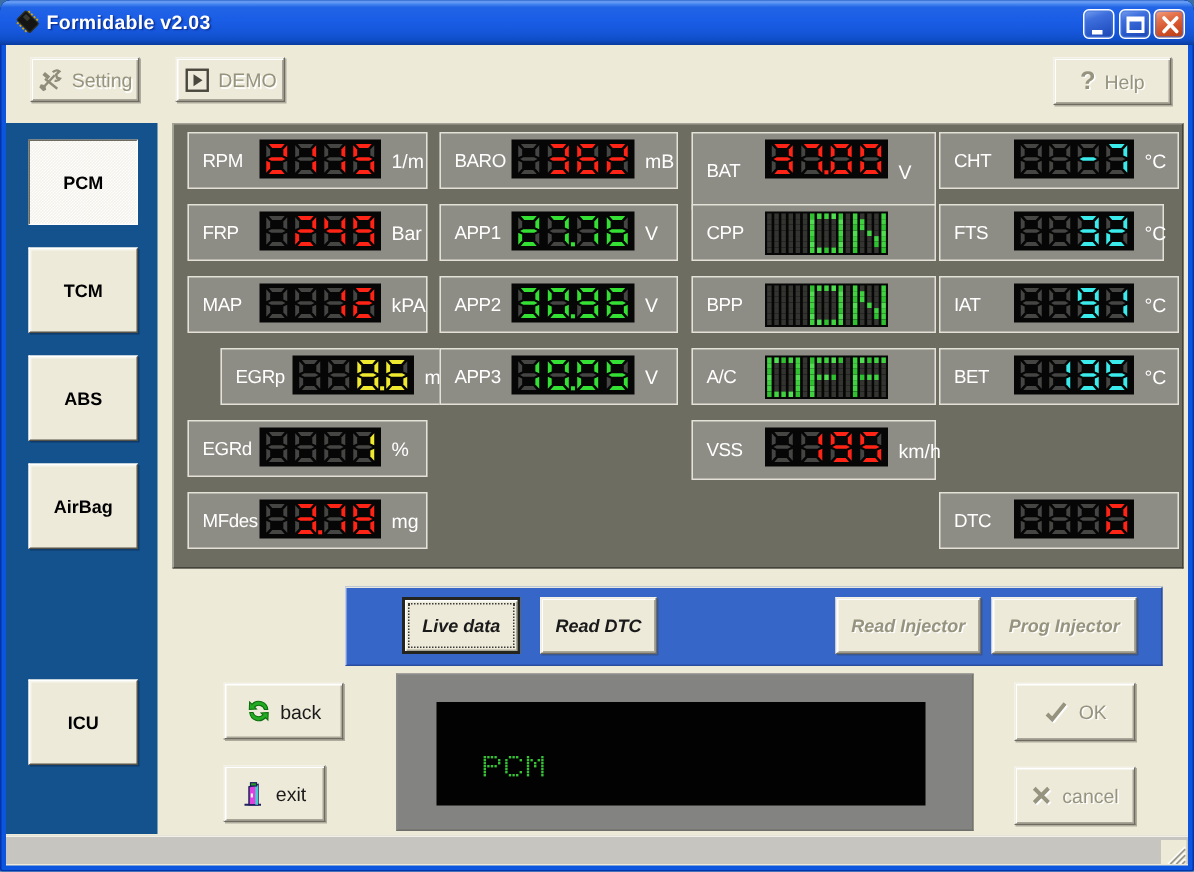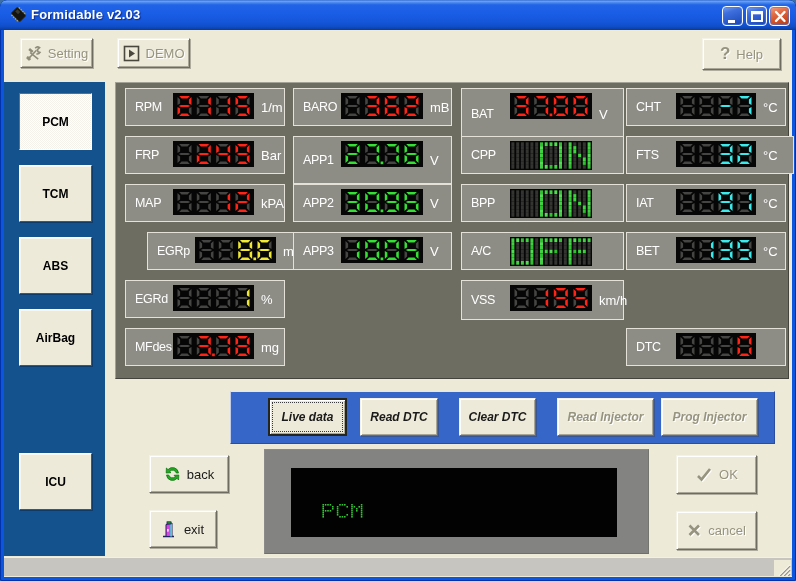--- a/index.html
+++ b/index.html
@@ -376,21 +376,21 @@
               <polygon points="64.2,2.0 74.8,2.0 72.5,4.6 66.5,4.6" fill="#ff2416"></polygon>
               <polygon points="76.5,2.9 76.5,10.9 73.9,9.6 73.9,5.6" fill="#ff2416"></polygon>
               <polygon points="76.5,13.1 76.5,21.1 73.9,18.4 73.9,14.4" fill="#454543"></polygon>
               <polygon points="64.2,22.0 74.8,22.0 72.5,19.4 66.5,19.4" fill="#ff2416"></polygon>
               <polygon points="62.5,13.1 62.5,21.1 65.1,18.4 65.1,14.4" fill="#ff2416"></polygon>
               <polygon points="62.5,2.9 62.5,10.9 65.1,9.6 65.1,5.6" fill="#454543"></polygon>
               <polygon points="63.7,12.0 65.9,10.9 73.1,10.9 75.3,12.0 73.1,13.1 65.9,13.1" fill="#ff2416"></polygon>
             </svg></span>
           <span class="gunit" style="left:136px;">mB</span>
         </div>
-        <div class="gauge" style="left: 177px; top: 53px; width: 159px; height: 48px;">
+        <div class="gauge" style="left: 177px; top: 53px; width: 159px; height: 38px;">
           <span class="glabel">APP1</span>
           <span class="ledbox" style="left:47px;top:4px;width:82px;height:26px;padding:1px;"><svg width="80" height="24" viewBox="0 0 80 24">
               <polygon points="5.2,2.0 15.8,2.0 13.5,4.6 7.5,4.6" fill="#35e035"></polygon>
               <polygon points="17.5,2.9 17.5,10.9 14.9,9.6 14.9,5.6" fill="#35e035"></polygon>
               <polygon points="17.5,13.1 17.5,21.1 14.9,18.4 14.9,14.4" fill="#454543"></polygon>
               <polygon points="5.2,22.0 15.8,22.0 13.5,19.4 7.5,19.4" fill="#35e035"></polygon>
               <polygon points="3.5,13.1 3.5,21.1 6.1,18.4 6.1,14.4" fill="#35e035"></polygon>
               <polygon points="3.5,2.9 3.5,10.9 6.1,9.6 6.1,5.6" fill="#454543"></polygon>
               <polygon points="4.7,12.0 6.9,10.9 14.1,10.9 16.3,12.0 14.1,13.1 6.9,13.1" fill="#35e035"></polygon>
               <polygon points="24.9,2.0 35.5,2.0 33.2,4.6 27.2,4.6" fill="#35e035"></polygon>
@@ -956,21 +956,21 @@
               <polygon points="62.2,2.0 72.8,2.0 70.5,4.6 64.5,4.6" fill="#3beaea"></polygon>
               <polygon points="74.5,2.9 74.5,10.9 71.9,9.6 71.9,5.6" fill="#3beaea"></polygon>
               <polygon points="74.5,13.1 74.5,21.1 71.9,18.4 71.9,14.4" fill="#3beaea"></polygon>
               <polygon points="62.2,22.0 72.8,22.0 70.5,19.4 64.5,19.4" fill="#454543"></polygon>
               <polygon points="60.5,13.1 60.5,21.1 63.1,18.4 63.1,14.4" fill="#454543"></polygon>
               <polygon points="60.5,2.9 60.5,10.9 63.1,9.6 63.1,5.6" fill="#454543"></polygon>
               <polygon points="61.7,12.0 63.9,10.9 71.1,10.9 73.3,12.0 71.1,13.1 63.9,13.1" fill="#454543"></polygon>
             </svg></span>
           <span class="gunit" style="left:136px;">°C</span>
         </div>
-        <div class="gauge" style="left: 510px; top: 53px; width: 168px; height: 38px; text-decoration: underline;">
+        <div class="gauge" style="left: 510px; top: 53px; width: 150px; height: 38px; text-decoration: underline;">
           <span class="glabel">FTS</span>
           <span class="ledbox" style="left:49px;top:4px;width:80px;height:26px;padding:1px;"><svg width="78" height="24" viewBox="0 0 78 24">
               <polygon points="5.2,2.0 15.8,2.0 13.5,4.6 7.5,4.6" fill="#454543"></polygon>
               <polygon points="17.5,2.9 17.5,10.9 14.9,9.6 14.9,5.6" fill="#454543"></polygon>
               <polygon points="17.5,13.1 17.5,21.1 14.9,18.4 14.9,14.4" fill="#454543"></polygon>
               <polygon points="5.2,22.0 15.8,22.0 13.5,19.4 7.5,19.4" fill="#454543"></polygon>
               <polygon points="3.5,13.1 3.5,21.1 6.1,18.4 6.1,14.4" fill="#454543"></polygon>
               <polygon points="3.5,2.9 3.5,10.9 6.1,9.6 6.1,5.6" fill="#454543"></polygon>
               <polygon points="4.7,12.0 6.9,10.9 14.1,10.9 16.3,12.0 14.1,13.1 6.9,13.1" fill="#454543"></polygon>
               <polygon points="24.2,2.0 34.8,2.0 32.5,4.6 26.5,4.6" fill="#454543"></polygon>
@@ -1100,23 +1100,20 @@
         </div>
       </div>
 
     <div id="action-bar">
       <div class="btn actbtn default" style="left:37px;top:6px;width:79px;height:38px;">
         <span>Live data</span>
         <span class="inner-focus"></span>
       </div>
       <div class="btn actbtn" style="left:129px;top:6px;width:78px;height:38px;">
         <span>Read DTC</span>
-      </div>
-      <div class="btn actbtn" style="left:228px;top:6px;width:77px;height:38px;">
-        <span>Clear DTC</span>
       </div>
       <div class="btn actbtn disabled" style="left:326px;top:6px;width:97px;height:38px;">
         <span>Read Injector</span>
       </div>
       <div class="btn actbtn disabled" style="left:430px;top:6px;width:97px;height:38px;">
         <span>Prog Injector</span>
       </div>
     </div>
 
     <div class="btn" style="left:145px;top:425px;width:80px;height:38px;">

